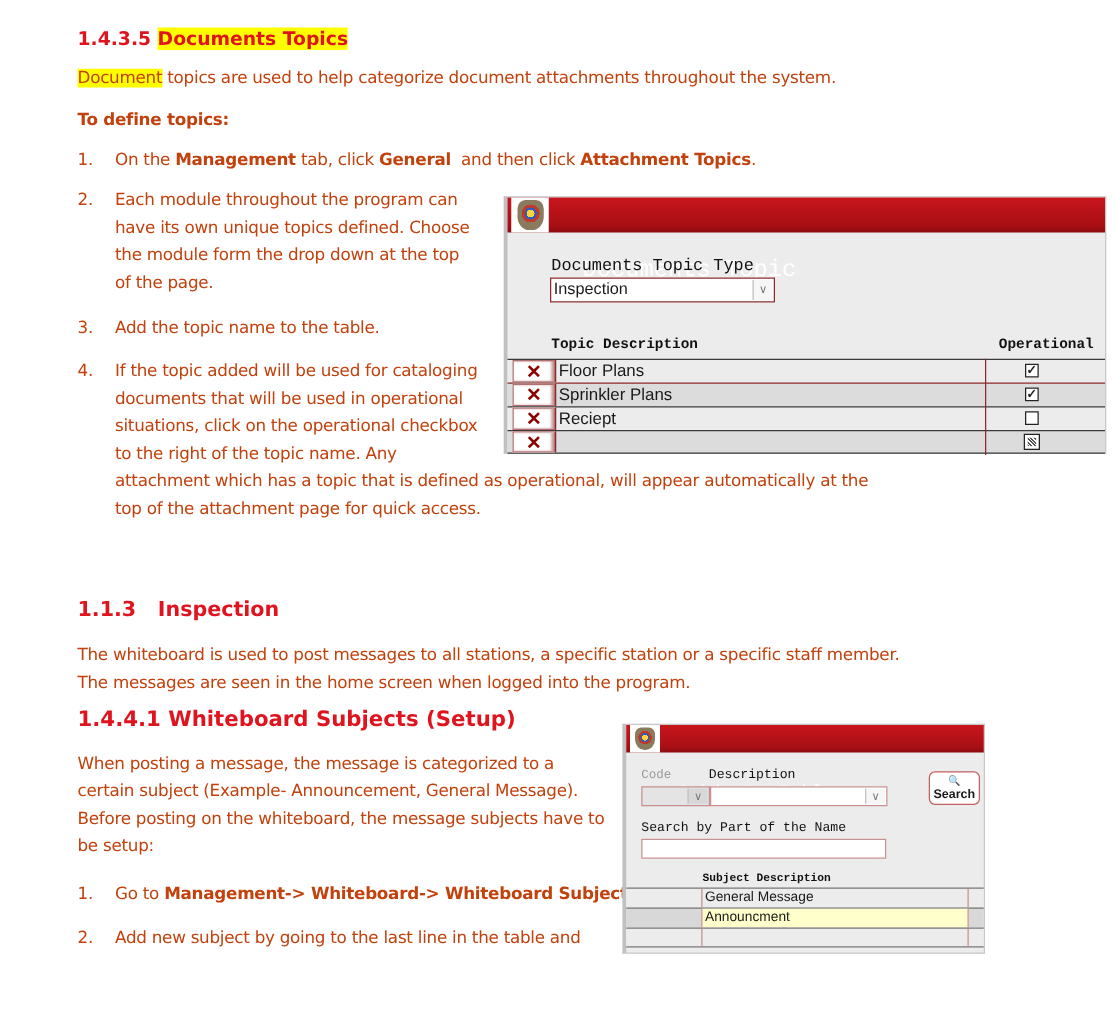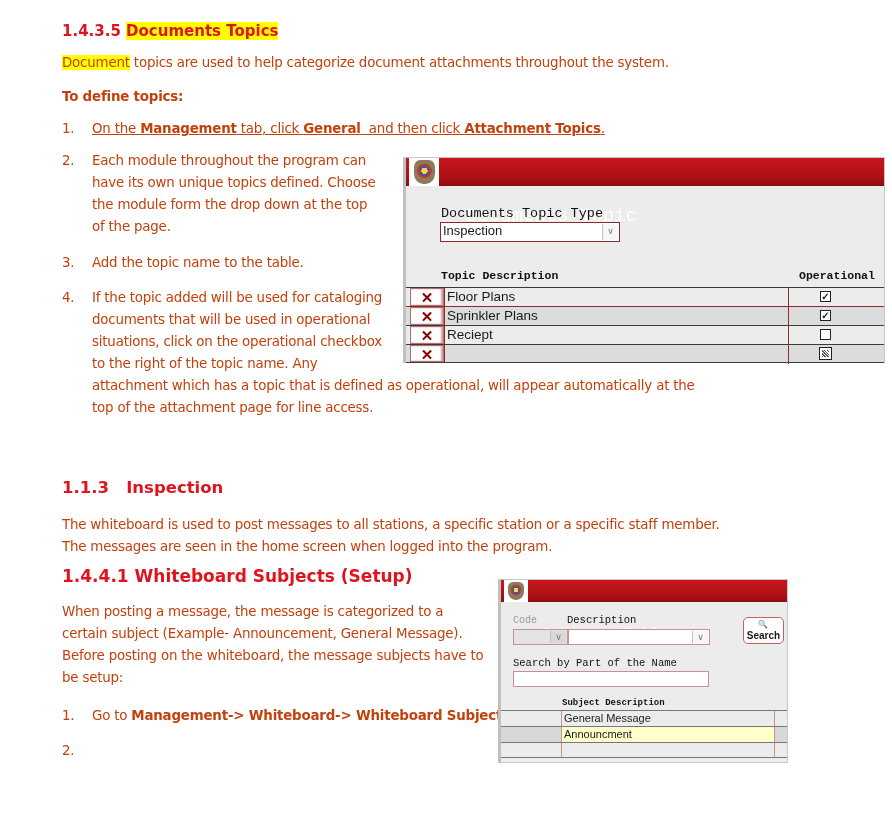--- a/index.html
+++ b/index.html
@@ -37,21 +37,21 @@
   <span class="hl">Documents Topics</span>
 </div>
 
 <div class="abs para" style="left:62px;top:52px;">
   <span class="hl">Document</span><span> topics are used to help categorize document attachments throughout the system.</span>
 </div>
 
 <div class="abs para" style="left:62px;top:86px;font-weight:bold;">To define topics:</div>
 
 <div class="abs para" style="left:62px;top:118px;">1.</div>
-<div class="abs para" style="left:92px;top:118px;text-decoration:underline;">
+<div class="abs para" style="left:92px;top:118px;">
   <span>On the </span><b>Management</b><span> tab, click </span><b>General</b><span style="white-space:pre">  and then click </span><b>Attachment Topics</b><span>.</span>
 </div>
 
 <div class="abs para" style="left:62px;top:150px;">2.</div>
 <div class="abs para" style="left:92px;top:150px;">
   <div>Each module throughout the program can</div>
   <div>have its own unique topics defined. Choose</div>
   <div>the module form the drop down at the top</div>
   <div>of the page.</div>
 </div>
@@ -59,21 +59,21 @@
 <div class="abs para" style="left:62px;top:252px;">3.</div>
 <div class="abs para" style="left:92px;top:252px;">Add the topic name to the table.</div>
 
 <div class="abs para" style="left:62px;top:287px;">4.</div>
 <div class="abs para" style="left:92px;top:287px;">
   <div>If the topic added will be used for cataloging</div>
   <div>documents that will be used in operational</div>
   <div>situations, click on the operational checkbox</div>
   <div>to the right of the topic name. Any</div>
   <div style="white-space:nowrap">attachment which has a topic that is defined as operational, will appear automatically at the</div>
-  <div>top of the attachment page for line access.</div>
+  <div>top of the attachment page for quick access.</div>
 </div>
 
 <div class="panel" style="left:403px;top:157px;width:482px;height:206px;border-left:3px solid #c0c0c0;">
   <div class="titlebar" style="height:28px;">
     <div class="logo" style="left:3px;top:0;width:30px;height:28px;">
         <div class="shield"></div>
       </div>
     <div class="ttl" style="left:60px;top:3px;font-size:19px;">Documents Topic</div>
   </div>
   <div class="lbl" style="left:35px;top:48px;font-size:13.5px;">Documents Topic Type</div>
@@ -124,20 +124,21 @@
   <div>be setup:</div>
 </div>
 
 <div class="abs para" style="left:62px;top:705px;">1.</div>
 <div class="abs para" style="left:92px;top:705px;">
   <span>Go to </span><b>Management-&gt; Whiteboard-&gt; Whiteboard Subjects.</b>
 </div>
 
 <div class="abs para" style="left:62px;top:740px;">2.</div>
 <div class="abs para" style="left:92px;top:740px;">
+  <div>Add new subject by going to the last line in the table and</div>
 </div>
 
 <div class="panel" style="left:498px;top:579px;width:290px;height:184px;border-left:3px solid #c0c0c0;">
   <div class="titlebar" style="height:22px;">
     <div class="logo" style="left:3px;top:0;width:24px;height:22px;">
         <div class="shield"></div>
       </div>
     <div class="ttl" style="left:41px;top:2px;font-size:15px;">Subjects Table</div>
   </div>
   <div class="lbl" style="left:12px;top:35px;font-size:10px;color:#999;">Code</div>

